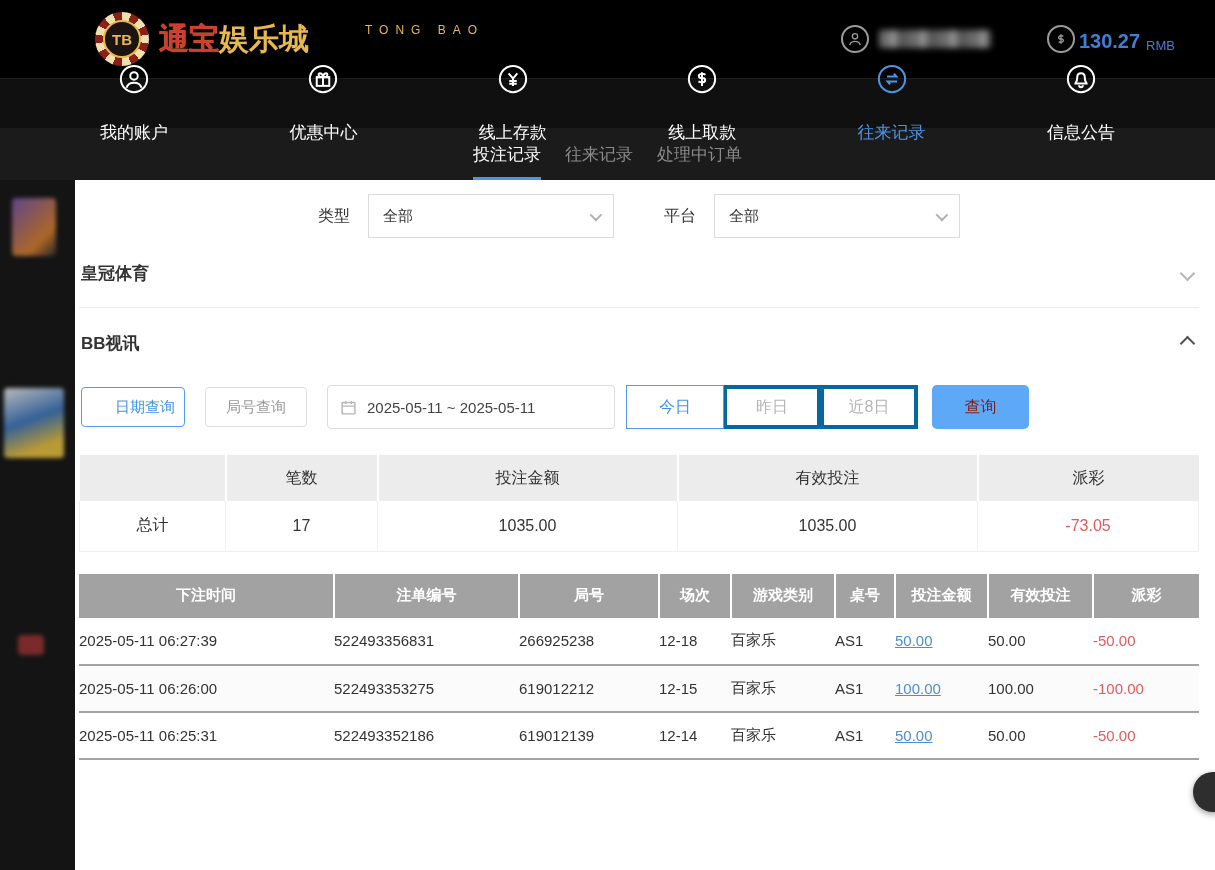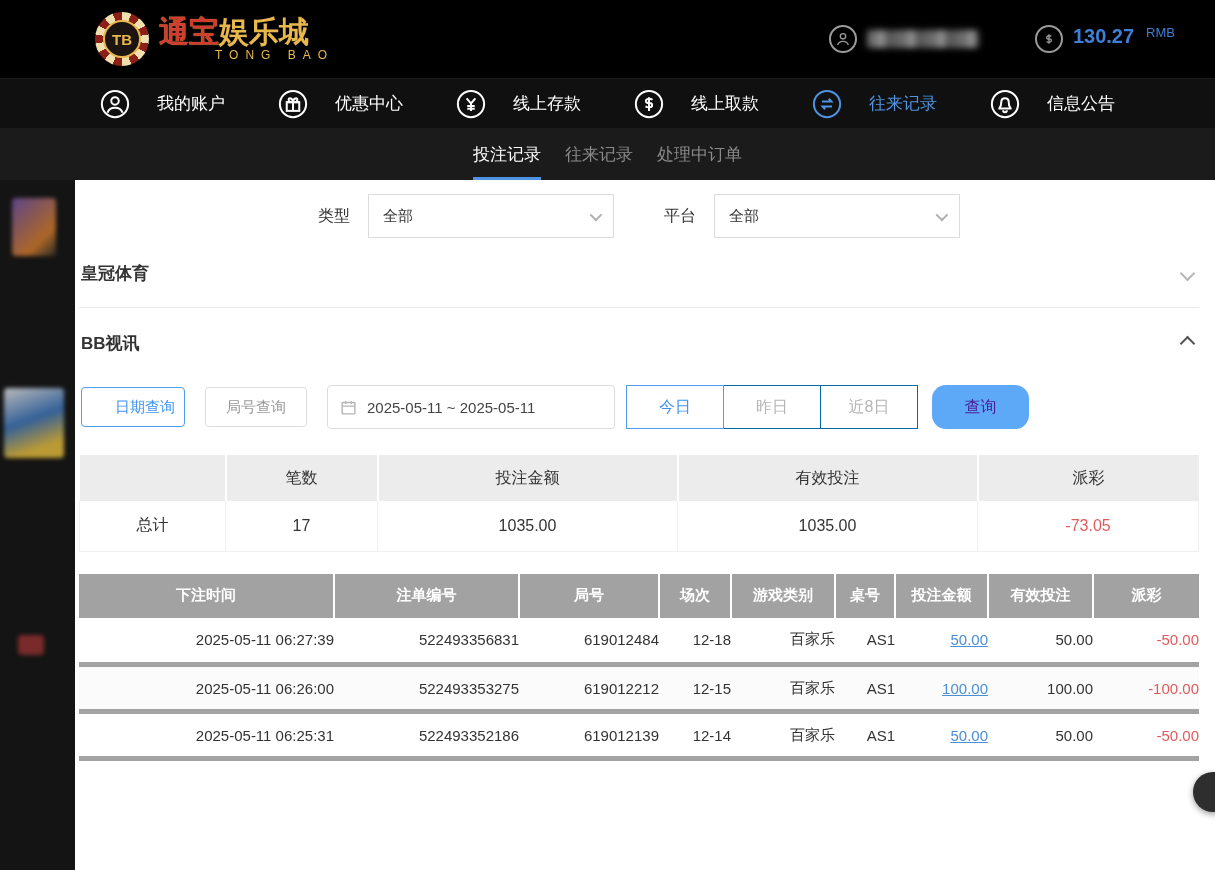--- a/index.html
+++ b/index.html
@@ -10,43 +10,43 @@
   
   .topbar { height:78px; background:#000; display:flex; align-items:center;
     padding:0 40px 0 95px; }
   .logo { display:flex; align-items:center; gap:10px; }
   .chip { width:54px; height:54px; border-radius:50%;
     background:conic-gradient(#f0e0b0 0 20deg,#8c1f18 20deg 40deg,#f0e0b0 40deg 60deg,#8c1f18 60deg 80deg,#f0e0b0 80deg 100deg,#8c1f18 100deg 120deg,#f0e0b0 120deg 140deg,#8c1f18 140deg 160deg,#f0e0b0 160deg 180deg,#8c1f18 180deg 200deg,#f0e0b0 200deg 220deg,#8c1f18 220deg 240deg,#f0e0b0 240deg 260deg,#8c1f18 260deg 280deg,#f0e0b0 280deg 300deg,#8c1f18 300deg 320deg,#f0e0b0 320deg 340deg,#8c1f18 340deg 360deg);
     display:flex; align-items:center; justify-content:center; }
   .chip-inner { width:38px; height:38px; border-radius:50%; background:#1c1410;
     color:#e9b84d; font-size:15px; font-weight:bold; display:flex;
     align-items:center; justify-content:center; border:2px solid #e9b84d; }
-  .logo-text { display:flex; flex-direction:column; }
+  .logo-text { display:flex; }
   .logo-cn { font-size:30px; font-weight:bold; line-height:32px; }
   .logo-cn .c1 { color:#d23b2f; text-shadow:0 0 1px #e9b84d; }
   .logo-cn .c2 { color:#e9b84d; }
   .logo-en { font-size:12px; letter-spacing:7px; color:#e9b84d; padding-left:56px; }
   .topbar-right { margin-left:auto; display:flex; align-items:center; gap:56px; }
   .userbox { display:flex; align-items:center; gap:10px; }
   .round-icon { width:28px; height:28px; border-radius:50%;
     border:2px solid #9a9a9a; color:#9a9a9a; display:flex; align-items:center;
     justify-content:center; flex:0 0 auto; }
   .round-icon svg { width:16px; height:16px; }
   .masked-name { width:112px; height:18px; border-radius:3px;
     background:repeating-linear-gradient(90deg,#6b6b6b 0 10px,#8d8d8d 10px 18px,#5a5a5a 18px 30px);
     filter:blur(3px); }
-  .balancebox { display:flex; align-items:flex-start; gap:10px; }
+  .balancebox { display:flex; align-items:flex-end; gap:4px; }
   .balance-amt { color:#3f7fd6; font-size:20px; font-weight:bold; }
   .balance-cur { color:#3f7fd6; font-size:13px; margin-left:2px; }
 
   
   .mainnav { height:50px; background:#101010; display:flex; align-items:center;
     justify-content:space-between; padding:0 100px; border-top:1px solid #1d1d1d; }
   .nav-item { display:flex; align-items:center; gap:27px; color:#fff;
-    font-size:17px; cursor:pointer; }
+    font-size:17px; cursor:pointer;flex-direction:column; }
   .nav-item .nav-ico { width:30px; height:30px; color:#fff; }
   .nav-item.active { color:#4f94e3; }
   .nav-item.active .nav-ico { color:#4f94e3; }
   .nav-ico svg { width:30px; height:30px; display:block; }
 
   
   .subnav { height:52px; background:#1b1b1b; display:flex; align-items:center;
     justify-content:center; gap:24px; }
   .subtab { color:#8a8a8a; font-size:17px; height:52px; display:flex;
     align-items:center; position:relative; cursor:pointer; }
@@ -86,42 +86,42 @@
   .btn { height:40px; display:inline-flex; align-items:center; justify-content:center;
     border-radius:4px; font-size:15px; cursor:pointer; background:#fff; }
   .btn-date { width:104px; border:1px solid #4f9cf0; color:#3f93ef; font-weight:normal;padding-left:24px; }
   .btn-round { width:102px; border:1px solid #dedede; color:#999; margin-left:20px; }
   .date-input { width:288px; height:44px; border:1px solid #dcdcdc; border-radius:4px;
     display:flex; align-items:center; gap:10px; padding:0 12px; margin-left:20px;
     font-size:15px; color:#444; cursor:pointer; }
   .cal-ico { color:#b5b5b5; display:flex; }
   .cal-ico svg { width:17px; height:17px; }
   .seg-group { display:flex; margin-left:12px; }
-  .seg { width:98px; height:44px; border:1px solid #0369a1; background:#fff;
+  .seg { width:98px; height:44px; border:4px solid #0369a1; background:#fff;
     color:#b5b5b5; font-size:16px; display:flex; align-items:center;
     justify-content:center; cursor:pointer; margin-left:-1px; }
   .seg.active { border:1px solid #4f9cf0; color:#3f93ef; z-index:1; }
   .btn-search { width:97px; height:44px; margin-left:14px; background:#5da9f8;
-    color:#4c1d95; border:none; border-radius:14px; font-size:16px; }
+    color:#7f1d1d; border:none; border-radius:5px; font-size:16px; }
 
   
   table { border-collapse:collapse; width:100%; table-layout:fixed; }
   .summary-table { margin-bottom:22px; }
   .summary-table th { background:#ececec; color:#333; font-weight:normal;
     font-size:16px; height:46px; border-right:2px solid #fff; }
   .summary-table th:last-child { border-right:none; }
   .summary-table td { height:50px; text-align:center; font-size:16px; color:#333;
     border:1px solid #f0f0f0; border-top:none; background:#fff; }
 
   
   .data-table th { background:#a2a2a2; color:#fff; font-weight:600; font-size:15px;
     height:44px; border-right:2px solid #fff; }
   .data-table th:last-child { border-right:none; }
-  .data-table td { height:47px; text-align:right; font-size:15px; color:#333;
-    border-bottom:5px solid #a3a3a3; background:#fff; }
+  .data-table td { height:47px; text-align:left; font-size:15px; color:#333;
+    border-bottom:2px solid #a3a3a3; background:#fff; }
   .data-table tr:nth-child(even) td { background:#fbfbfb; }
   td.link { color:#4a8fd4; text-decoration:underline; cursor:pointer; }
   .neg { color:#e25b5b !important; }
 
   
   .floating-widget { position:absolute; right:-18px; top:772px; width:40px;
     height:40px; border-radius:50%; background:#2e2e2e; box-shadow:0 2px 6px rgba(0,0,0,.4); }
 </style>
 </head>
 <body>
@@ -334,21 +334,21 @@
             <th>桌号</th>
             <th>投注金额</th>
             <th>有效投注</th>
             <th>派彩</th>
           </tr>
         </thead>
         <tbody>
             <tr>
     <td>2025-05-11 06:27:39</td>
     <td>522493356831</td>
-    <td>619012484</td>
+    <td>266925238</td>
     <td>12-18</td>
     <td>百家乐</td>
     <td>AS1</td>
     <td class="link">50.00</td>
     <td>50.00</td>
     <td class="neg">-50.00</td>
   </tr>
             <tr>
     <td>2025-05-11 06:26:00</td>
     <td>522493353275</td>

